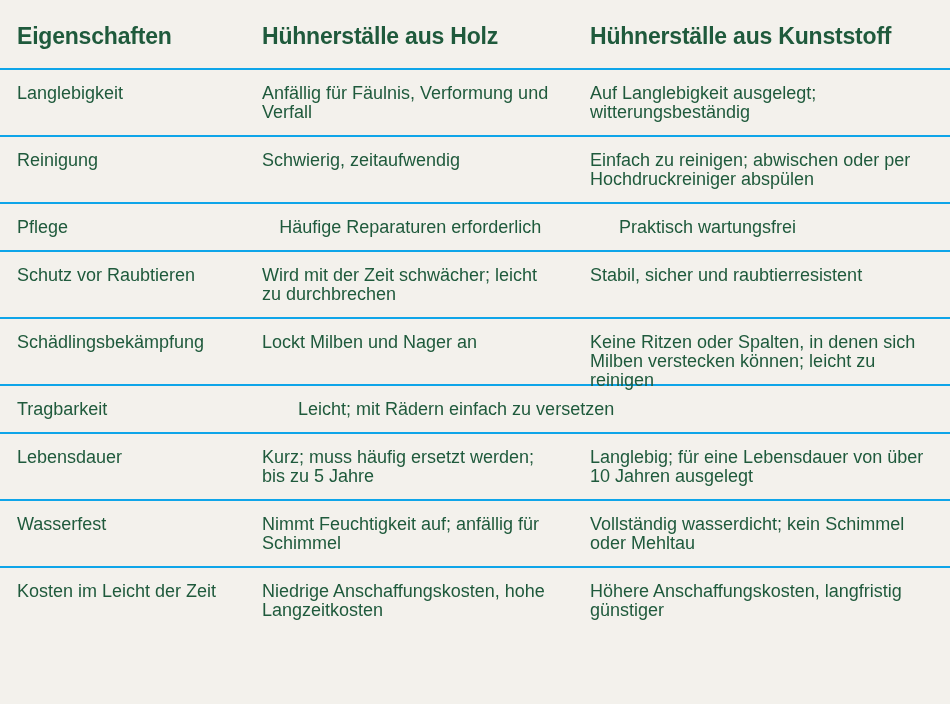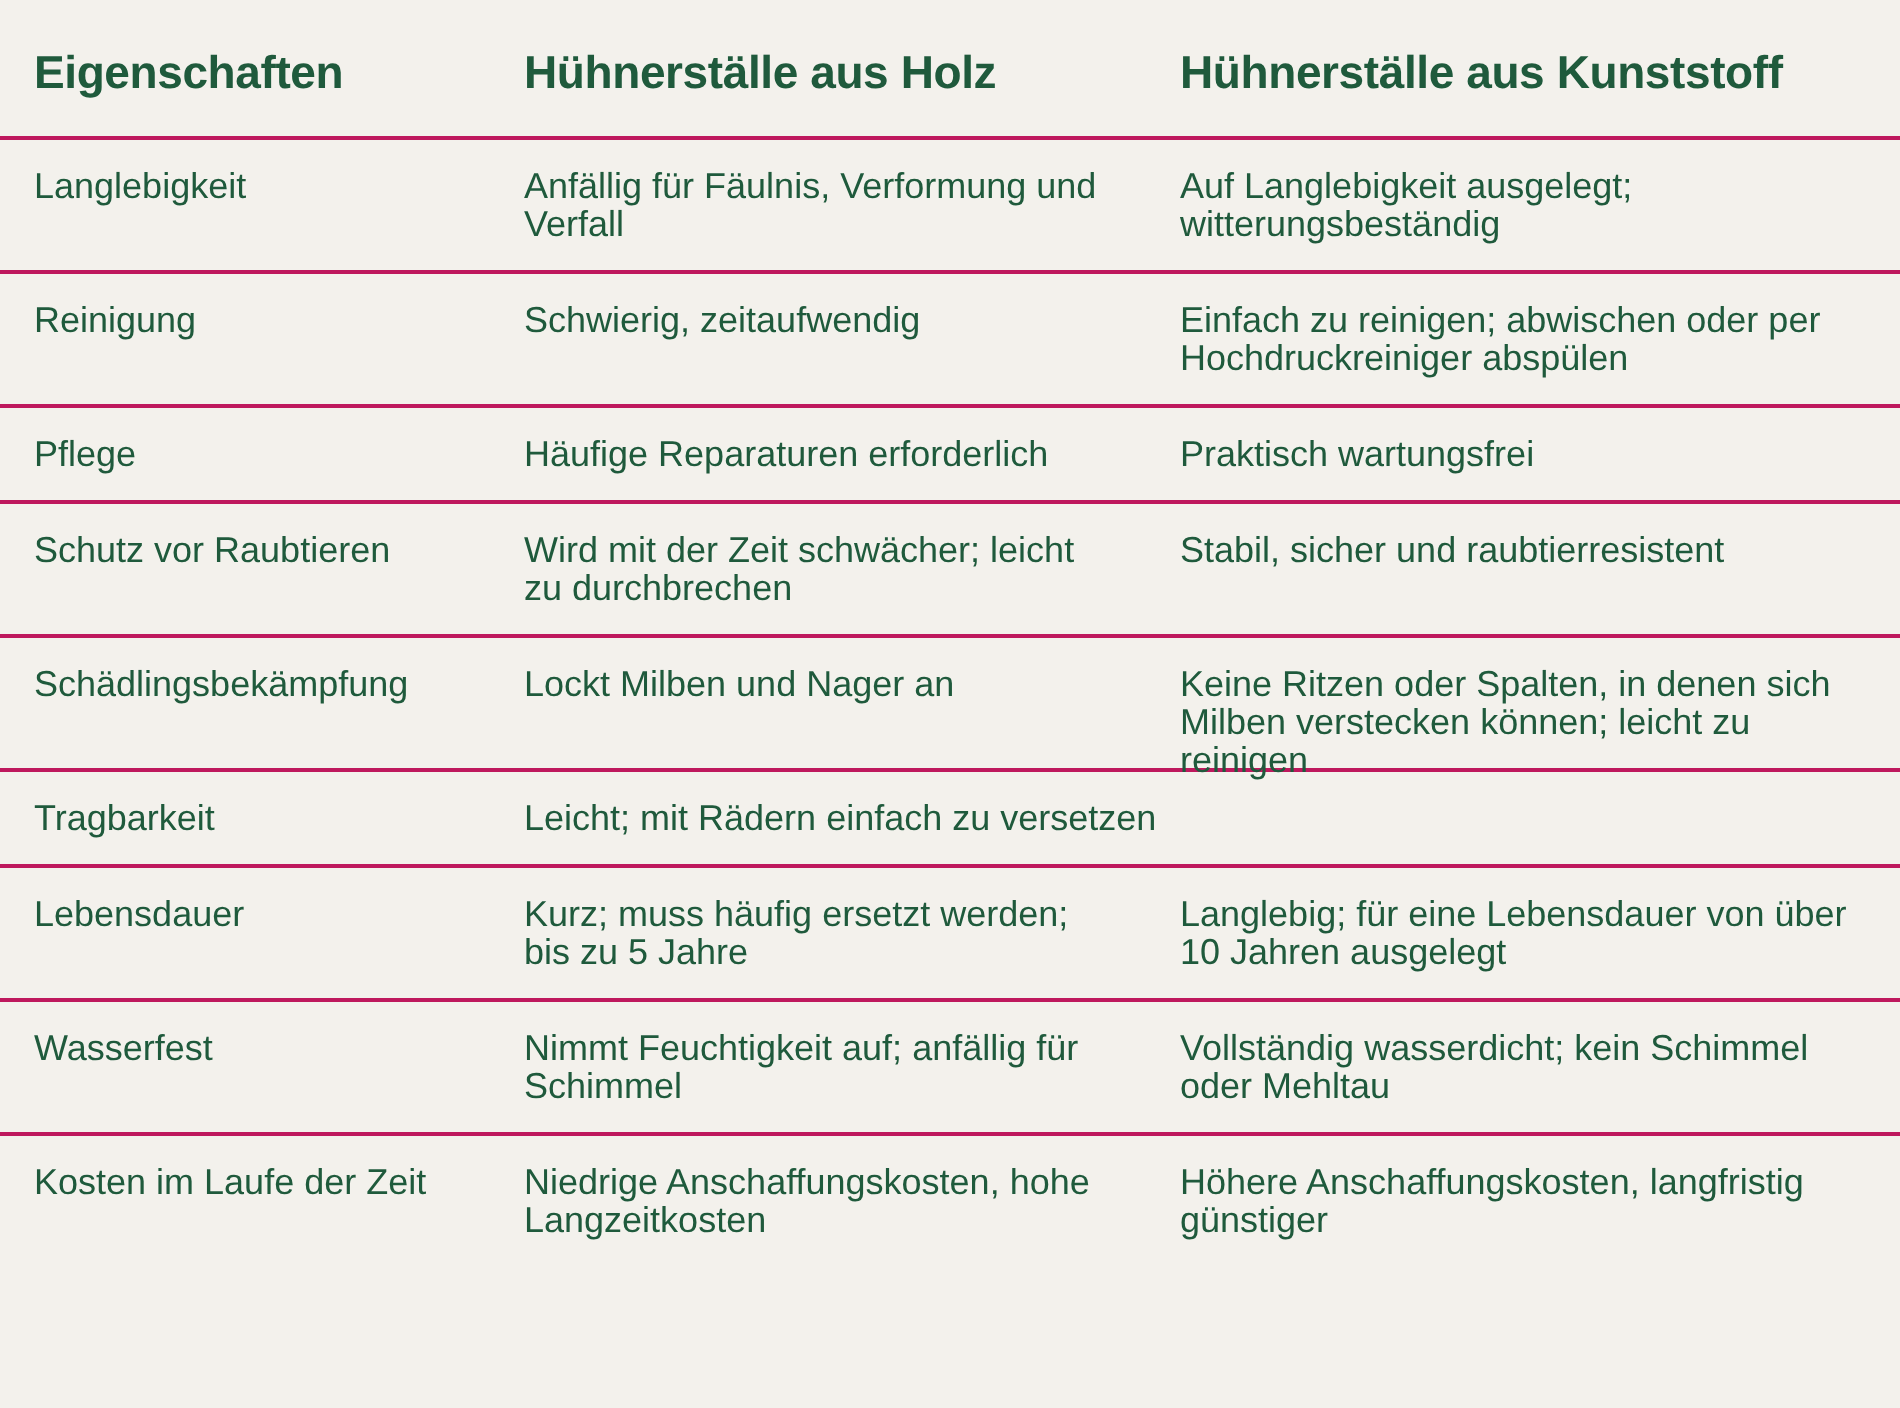--- a/index.html
+++ b/index.html
@@ -5,38 +5,38 @@
   html, body { margin: 0; padding: 0; }
   body {
     width: 950px; height: 704px; overflow: hidden;
     background: #f3f1ec;
     font-family: "Liberation Sans", "DejaVu Sans", sans-serif;
     color: #1f5a3c;
   }
   .table { width: 950px; }
   .row {
     display: flex; position: relative;
-    border-bottom: 2px solid #be185d;
+    border-bottom: 2px solid #0ea5e9;
     box-sizing: border-box;
   }
   .row.header { height: 70px; align-items: center; }
   .row.header .cell {
     font-size: 23px; font-weight: bold; letter-spacing: -0.2px;
     padding-top: 4px;
   }
   .cell { box-sizing: border-box; }
   .c1 { width: 245px; padding-left: 17px; }
   .c2 { width: 328px; padding-left: 17px; padding-right: 18px; }
   .c3 { width: 377px; padding-left: 17px; padding-right: 8px; }
   .row.body .cell {
     font-size: 18px; line-height: 19px;
     padding-top: 14px;
   }
   .row.body.tall { height: 67px; }
-  .row.body.short { height: 48px; }
+  .row.body.short { height: 48px; gap: 36px; }
   .row.last { border-bottom: none; }
 </style>
 </head>
 <body>
 
 <div class="table">
   <div class="row header">
     <div class="cell c1">Eigenschaften</div>
     <div class="cell c2">Hühnerställe aus Holz</div>
     <div class="cell c3">Hühnerställe aus Kunststoff</div>
@@ -84,17 +84,17 @@
     <div class="cell c3">Langlebig; für eine Lebensdauer von über 10 Jahren ausgelegt</div>
   </div>
 
   <div class="row body tall">
     <div class="cell c1">Wasserfest</div>
     <div class="cell c2">Nimmt Feuchtigkeit auf; anfällig für Schimmel</div>
     <div class="cell c3">Vollständig wasserdicht; kein Schimmel oder Mehltau</div>
   </div>
 
   <div class="row body tall last">
-    <div class="cell c1">Kosten im Laufe der Zeit</div>
+    <div class="cell c1">Kosten im Leicht der Zeit</div>
     <div class="cell c2">Niedrige Anschaffungskosten, hohe Langzeitkosten</div>
     <div class="cell c3">Höhere Anschaffungskosten, langfristig günstiger</div>
   </div>
 </div>
 
 </body></html>

